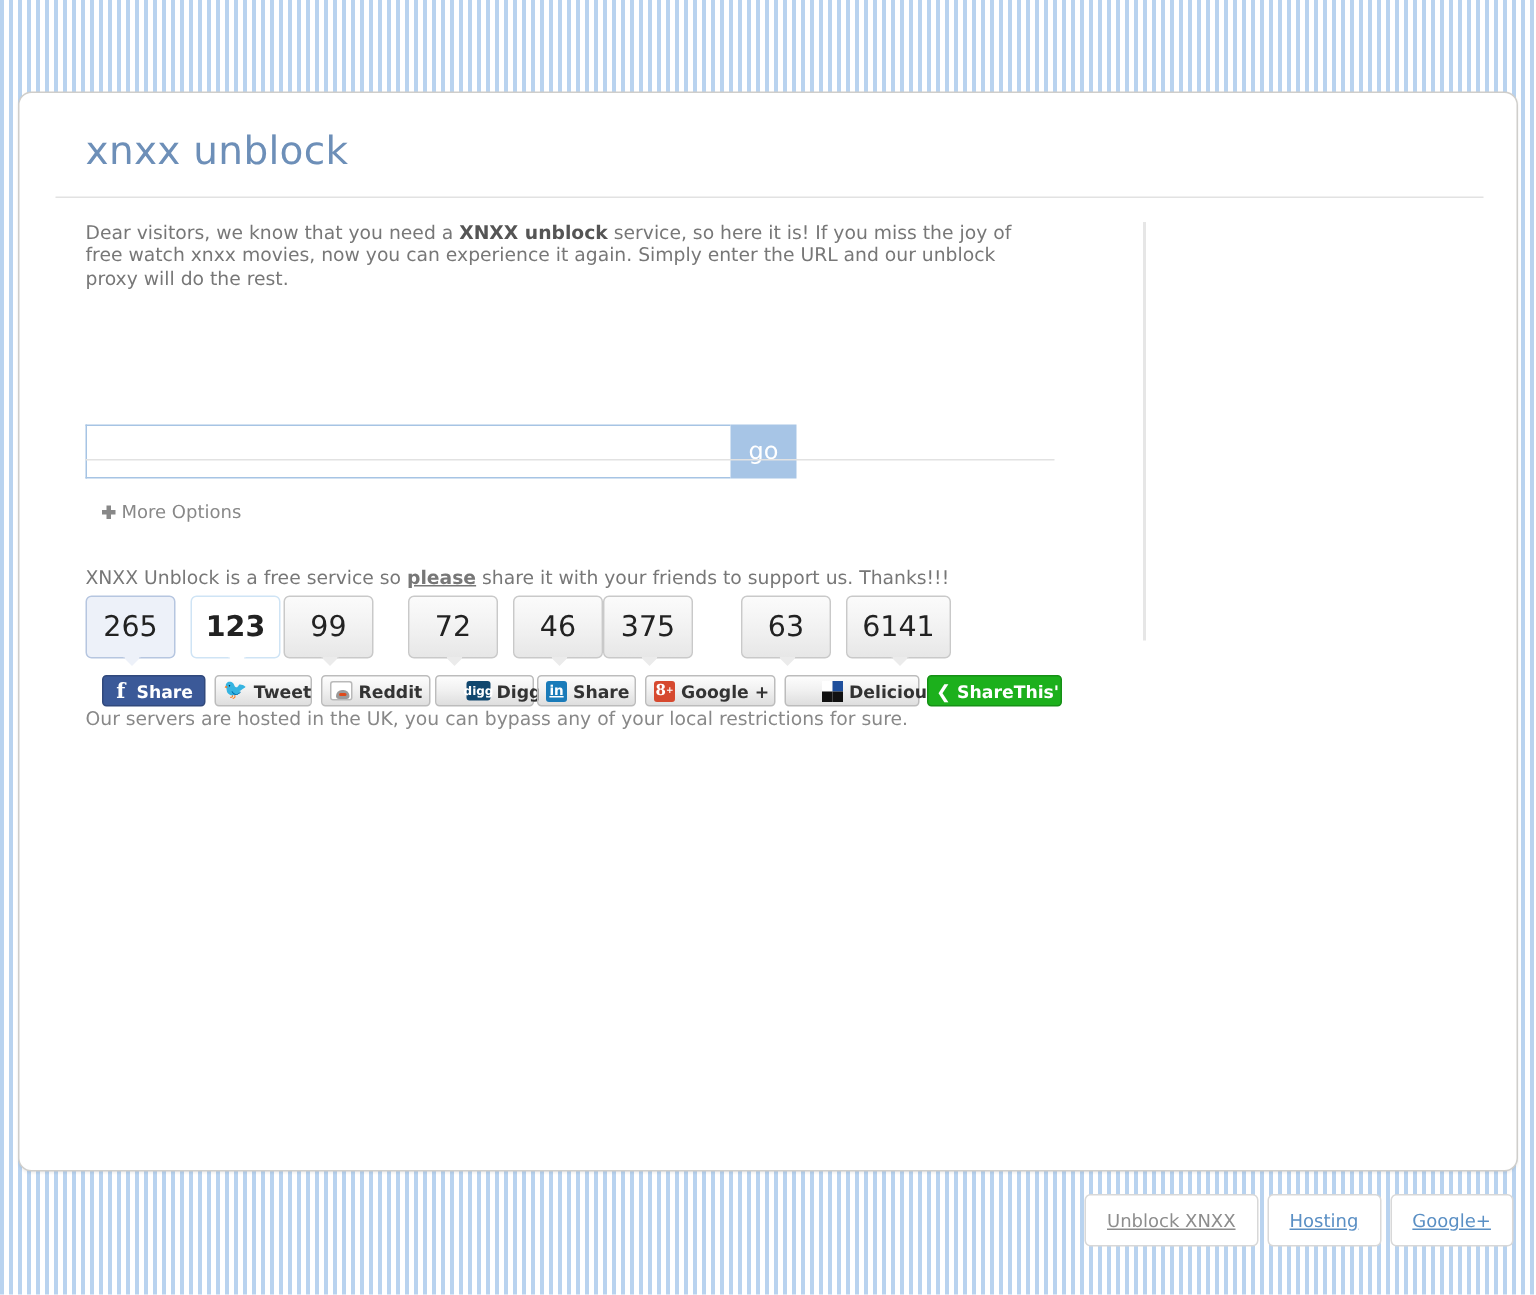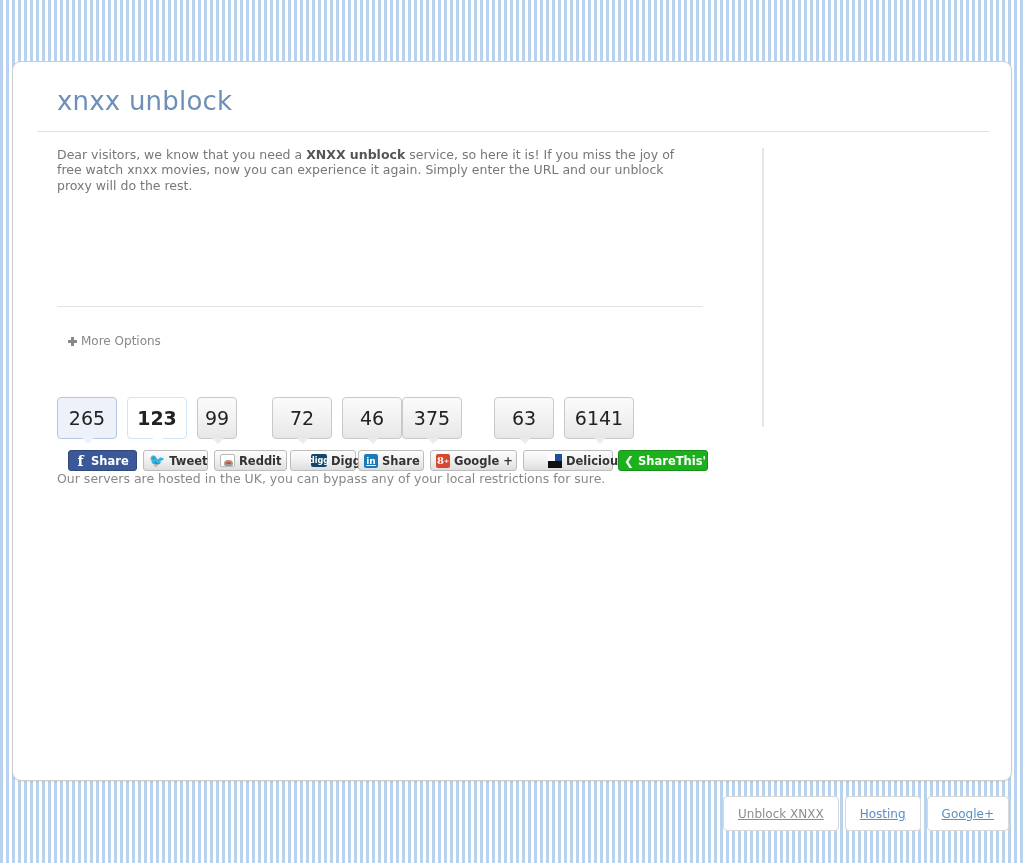--- a/index.html
+++ b/index.html
@@ -341,32 +341,37 @@
 
 <div id="card">
 
   <h1 id="page-title">xnxx unblock</h1>
   <div id="title-rule"></div>
 
   <div id="content">
     <p id="intro"><span>Dear visitors, we know that you need a </span><b>XNXX unblock</b><span> service, so here it is! If you miss the joy of free watch xnxx movies, now you can experience it again. Simply enter the URL and our unblock proxy will do the rest.</span></p>
   </div>
 
+  <div id="url-form">
+    <input id="url-input" type="text" value="" placeholder="" style="">
+    <button id="go-button">go</button>
+  </div>
 
   <div id="more-options">
     <span class="plusicon"></span><span>More Options</span>
   </div>
 
   <div id="share-rule"></div>
 
+  <div id="share-lead"><span>XNXX Unblock is a free service so </span><a href="#">please</a><span> share it with your friends to support us. Thanks!!!</span></div>
 
   <div id="counters">
       <div class="counter fb" style="left: 0px; width: 60px;">265</div>
       <div class="counter tw" style="left: 70px; width: 60px;">123</div>
-      <div class="counter " style="left: 140px; width: 40px;">99</div>
+      <div class="counter " style="left: 132px; width: 60px;">99</div>
       <div class="counter " style="left: 215px; width: 60px;">72</div>
       <div class="counter " style="left: 285px; width: 60px;">46</div>
       <div class="counter " style="left: 345px; width: 60px;">375</div>
       <div class="counter " style="left: 437px; width: 60px;">63</div>
       <div class="counter " style="left: 507px; width: 70px;">6141</div>
     </div>
 
   <div id="social-row">
       <div class="sbtn fb" style="left: 0px; width: 69px;">
         <span class="glyph ic-f">f</span>

